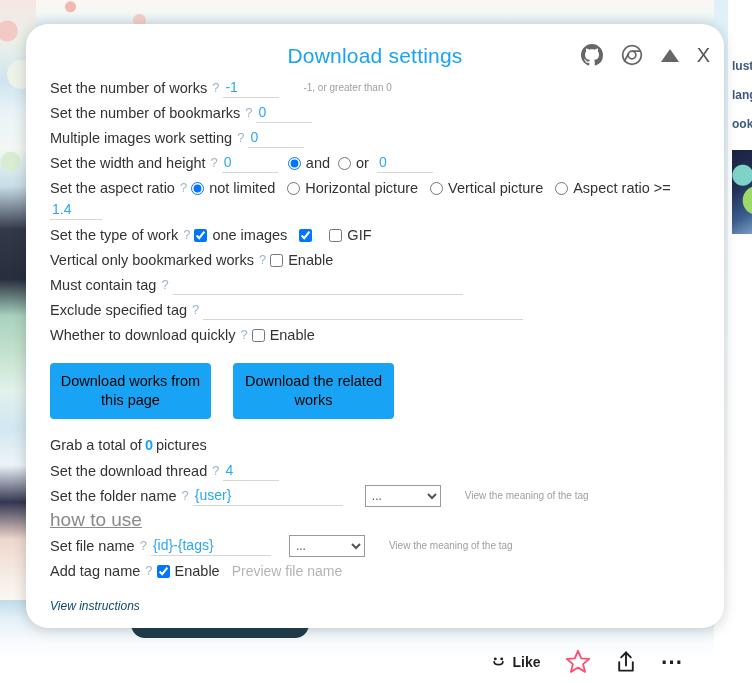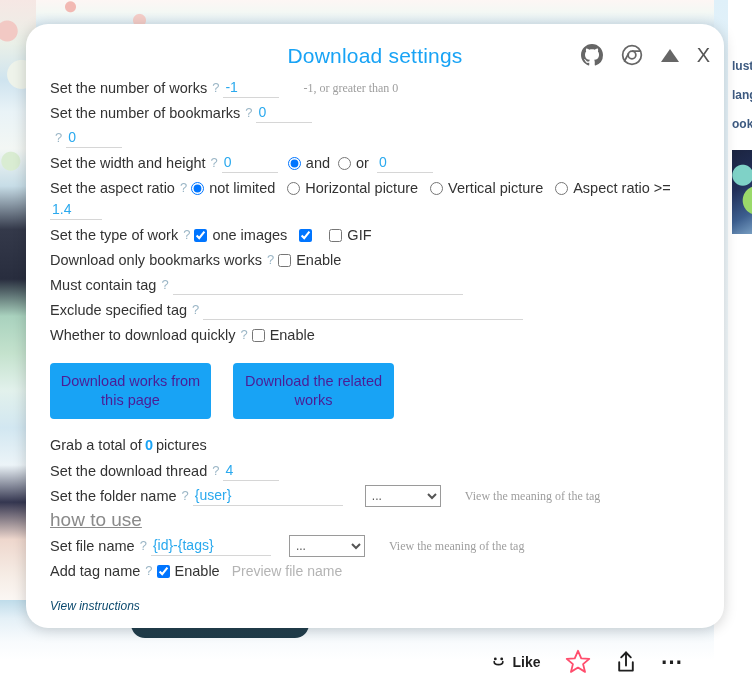--- a/index.html
+++ b/index.html
@@ -204,23 +204,22 @@
   .w-num { width: 56px; }
   .w-num2 { width: 56px; }
   .w-ratio { width: 52px; }
   .w-tag { width: 290px; }
   .w-tag2 { width: 320px; }
   .w-folder { width: 150px; }
   .w-file { width: 120px; }
   .hint {
     color: #9e9e9e;
     margin-left: 24px;
-    font-size: 12px;
+    font-size: 10px;
     white-space: nowrap;
-    font-family: Liberation Serif, serif;
   }
   .radio, .cbox {
     margin: 0 5px 0 0;
     vertical-align: middle;
     cursor: pointer;
   }
   .opt {
     display: inline-flex;
     align-items: center;
     margin-right: 12px;
@@ -230,21 +229,21 @@
   .opt-tight { margin-right: 8px; }
   .spacer-sm { display: inline-block; width: 10px; }
 
   .btn-row {
     display: flex;
     gap: 22px;
     margin: 16px 0 14px 0;
   }
   .btn {
     background: #18a3f5;
-    color: #4c1d95;
+    color: #000000;
     border: none;
     border-radius: 4px;
     width: 161px;
     height: 56px;
     font-size: 14.5px;
     line-height: 19px;
     font-family: "Liberation Sans", sans-serif;
     cursor: pointer;
     text-align: center;
     padding: 0 6px;
@@ -371,20 +370,21 @@
       <span class="hint">-1, or greater than 0</span>
     </div>
 
     <div class="row">
       <span class="lbl">Set the number of bookmarks</span>
       <span class="q">?</span>
       <input class="uinput w-num2" value="0" style="">
     </div>
 
     <div class="row">
+      <span class="lbl">Multiple images work setting</span>
       <span class="q">?</span>
       <input class="uinput w-num2" value="0" style="">
     </div>
 
     <div class="row">
       <span class="lbl">Set the width and height</span>
       <span class="q">?</span>
       <input class="uinput w-num" value="0" style="">
       <span class="spacer-sm"></span>
       <label class="opt opt-tight">
@@ -432,21 +432,21 @@
       <label class="opt">
         <input class="cbox" type="checkbox" checked="" style="">
       </label>
       <label class="opt">
         <input class="cbox" type="checkbox" style="">
         <span>GIF</span>
       </label>
     </div>
 
     <div class="row">
-      <span class="lbl">Download only bookmarks works</span>
+      <span class="lbl">Vertical only bookmarked works</span>
       <span class="q">?</span>
       <label class="opt">
         <input class="cbox" type="checkbox" style="">
         <span>Enable</span>
       </label>
     </div>
 
     <div class="row">
       <span class="lbl">Must contain tag</span>
       <span class="q">?</span>

